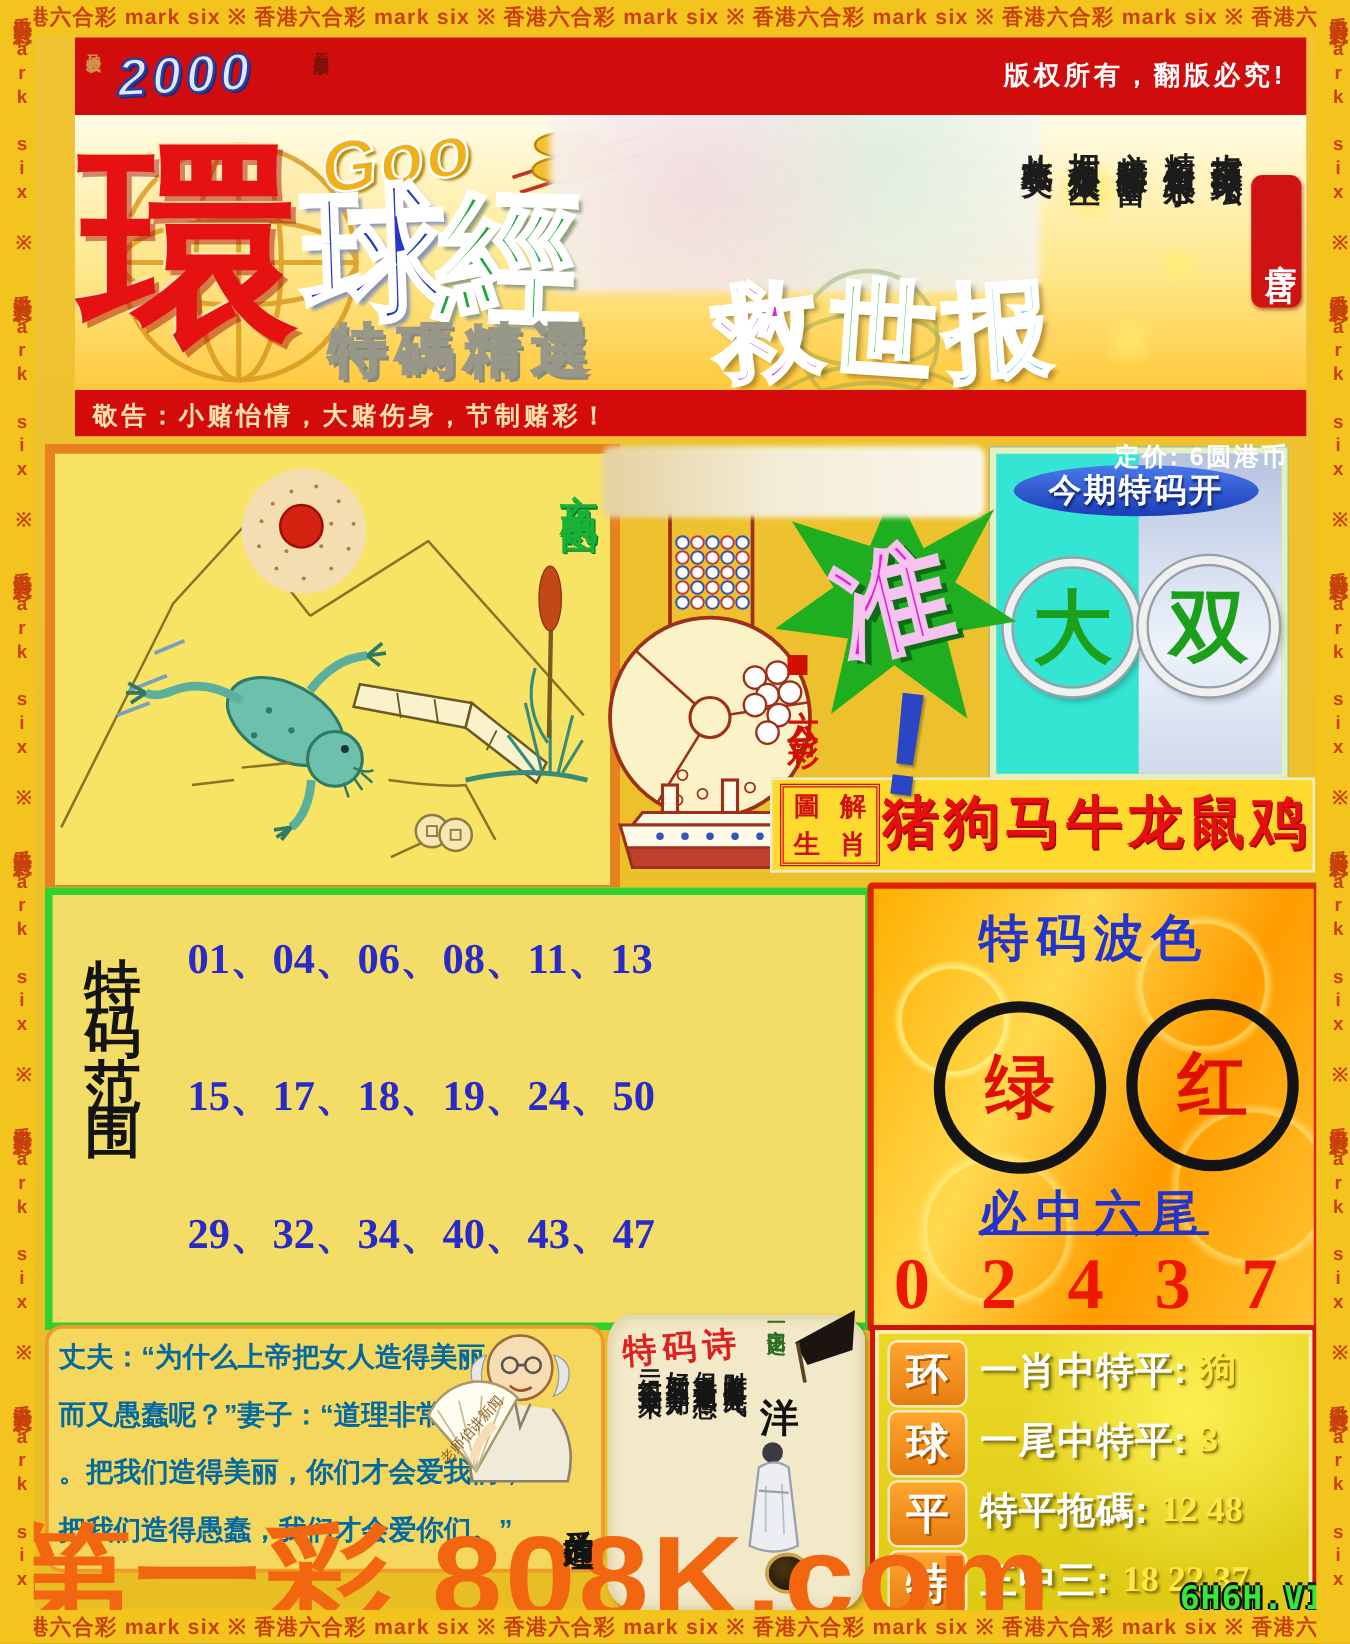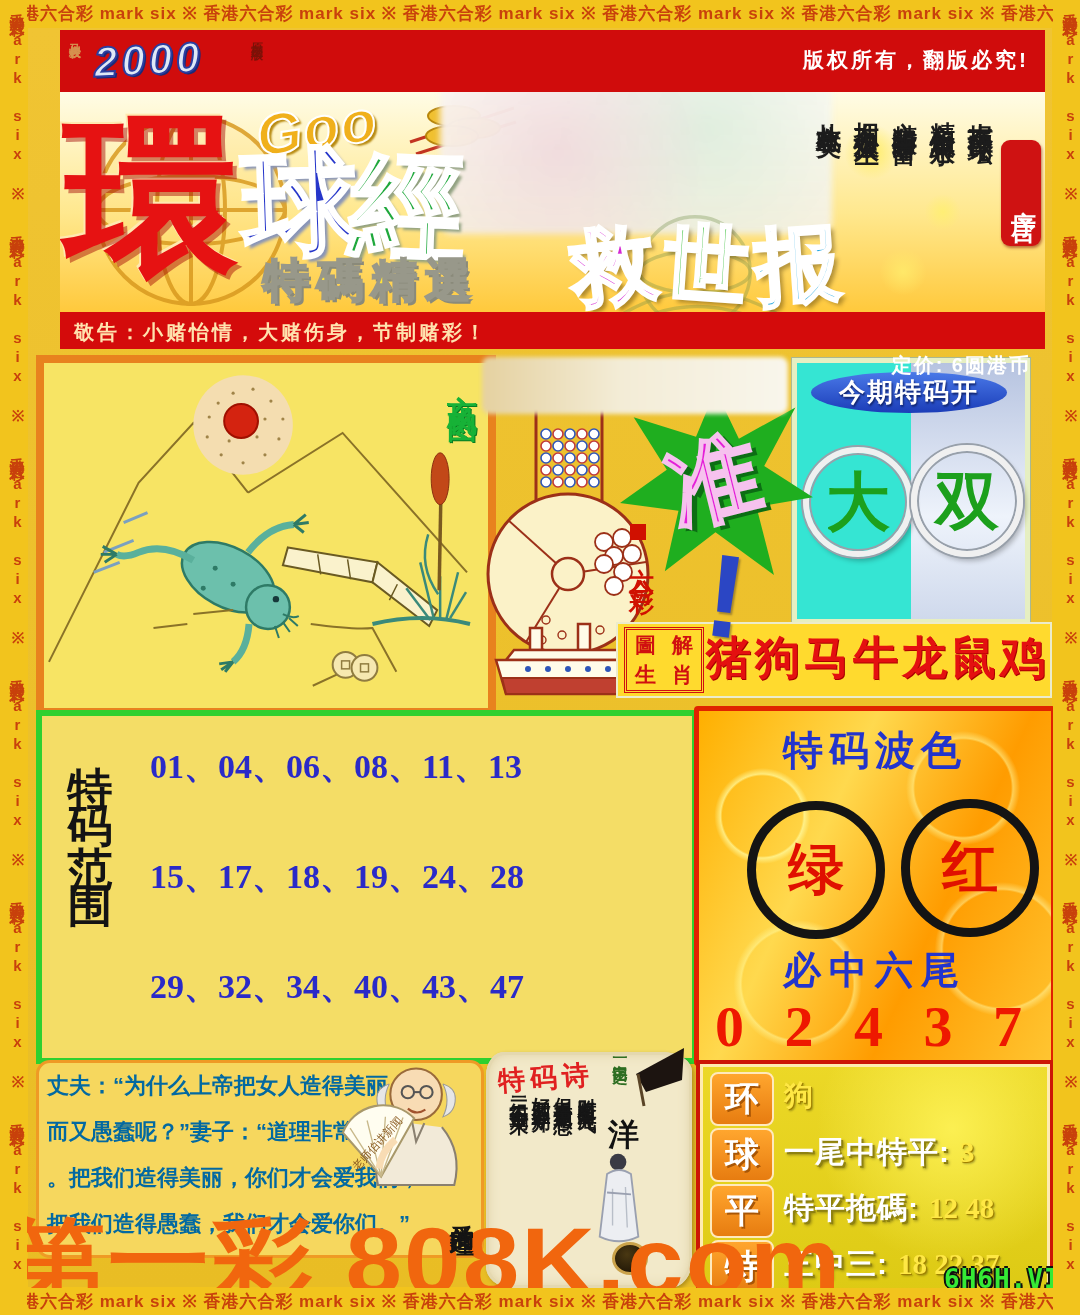--- a/index.html
+++ b/index.html
@@ -99,21 +99,21 @@
      background:radial-gradient(circle at 18% 30%,transparent 40px,rgba(255,255,170,.65) 42px,transparent 48px),
        radial-gradient(circle at 28% 78%,transparent 55px,rgba(255,250,160,.5) 57px,transparent 64px),
        radial-gradient(circle at 75% 22%,transparent 48px,rgba(255,245,150,.55) 50px,transparent 57px),
        radial-gradient(circle at 86% 68%,transparent 58px,rgba(255,255,180,.45) 60px,transparent 67px),
        linear-gradient(115deg,#ffaf00,#ffd94e 35%,#ff9c00 65%,#ffc531);}
   .bose .ttl{left:0;top:12px;width:100%;text-align:center;font-size:40px;font-weight:900;color:#2334cc;letter-spacing:6px;}
   .bcirc{width:120px;height:120px;border:9px solid #141414;border-radius:50%;display:flex;align-items:center;
      justify-content:center;font-size:56px;font-weight:900;color:#e01000;font-family:"Liberation Serif",serif;}
   .bcirc.g{left:48px;top:90px;}
   .bcirc.r{left:202px;top:88px;}
-  .bose .sub{left:0;top:234px;width:100%;text-align:center;font-size:38px;font-weight:900;color:#2334cc;letter-spacing:8px;}
+  .bose .sub{left:0;top:234px;width:100%;text-align:center;font-size:38px;font-weight:900;color:#2334cc;letter-spacing:8px;text-decoration:underline;}
   .bose .digits{left:0;top:282px;width:100%;text-align:center;font-size:58px;font-weight:900;color:#ee1800;
      font-family:"Liberation Serif",serif;letter-spacing:13px;}
   
   .joke{left:36px;top:1060px;width:442px;height:192px;background:#f6d75e;border:3px solid #ef9a25;border-radius:14px;z-index:1;}
   .joke .ln{position:relative;margin:0 0 0 8px;font-size:22px;font-weight:800;color:#0369a1;line-height:46px;white-space:nowrap;}
   .oldman{left:294px;top:-8px;z-index:2;}
   .aide{left:446px;top:1205px;height:110px;font-size:24px;font-weight:900;color:#141414;letter-spacing:3px;z-index:60;}
   
   .scroll{left:486px;top:1052px;width:206px;height:236px;background:#f2e9c9;z-index:5;
      border-radius:18px 30px 22px 26px/24px 20px 28px 22px;
@@ -366,21 +366,21 @@
       <span>解</span>
       <span>生</span>
       <span>肖</span>
     </div>
     <div class="zodiac abs">猪狗马牛龙鼠鸡</div>
   </div>
 
   <div class="range abs">
     <div class="lab v abs">特码范围</div>
     <div class="row abs" style="top:28px">01、04、06、08、11、13</div>
-    <div class="row abs" style="top:138px">15、17、18、19、24、28</div>
+    <div class="row abs" style="top:138px">15、17、18、19、24、50</div>
     <div class="row abs" style="top:248px">29、32、34、40、43、47</div>
   </div>
 
   <div class="bose abs">
     <div class="ttl abs">特码波色</div>
     <div class="bcirc g abs">绿</div>
     <div class="bcirc r abs">红</div>
     <div class="sub abs">必中六尾</div>
     <div class="digits abs">0 2 4 3 7 9</div>
   </div>
@@ -430,20 +430,21 @@
     </svg>
     <div class="inkpot abs"></div>
   </div>
 
   <div class="pingte abs">
     <div class="tile abs" style="top:8px">环</div>
     <div class="tile abs" style="top:64px">球</div>
     <div class="tile abs" style="top:120px">平</div>
     <div class="tile abs" style="top:176px">特</div>
     <div class="prow abs" style="top:6px">
+      <span class="lbl">一肖中特平:</span>
       <span class="val">狗</span>
     </div>
     <div class="prow abs" style="top:62px">
       <span class="lbl">一尾中特平:</span>
       <span class="val">3</span>
     </div>
     <div class="prow abs" style="top:118px">
       <span class="lbl">特平拖碼:</span>
       <span class="val">12  48</span>
     </div>

